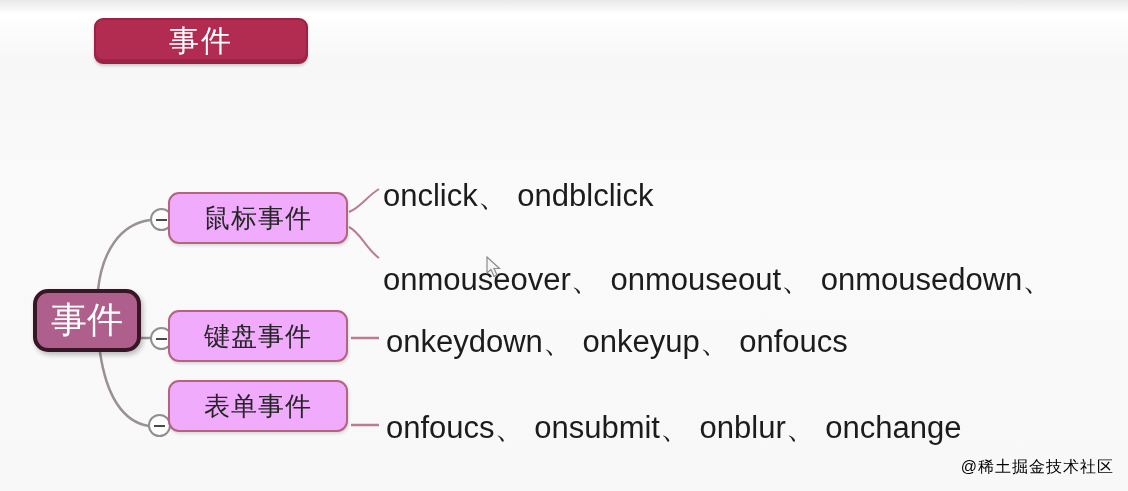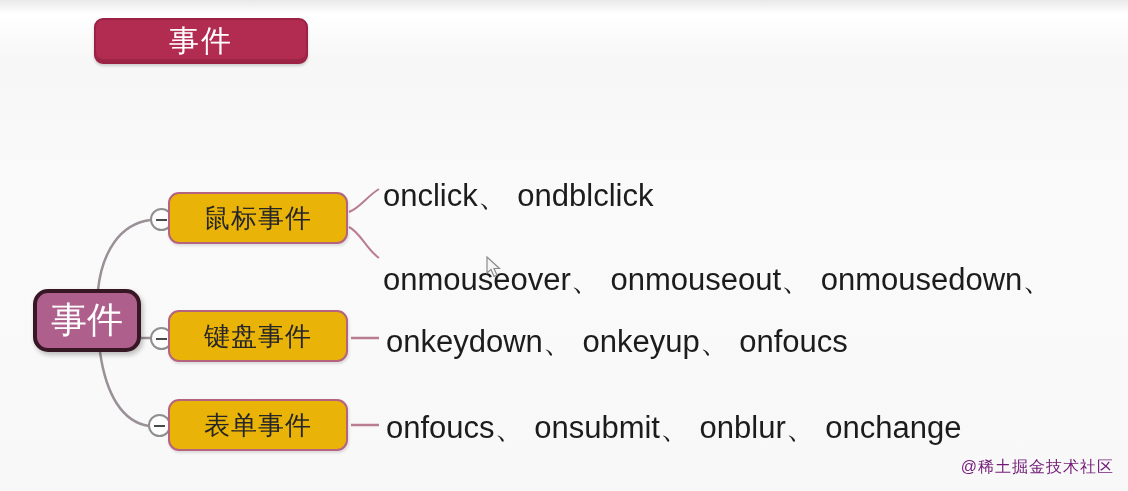--- a/index.html
+++ b/index.html
@@ -33,32 +33,32 @@
     border-radius:15px;
     color:#ffffff;
     font-size:36px; font-weight:500;
     display:flex; align-items:center; justify-content:center;
     box-shadow:2px 3px 5px rgba(0,0,0,0.25);
   }
 
   
   .branch-node{
     left:168px; width:180px; height:52px;
-    background:#eab308;
+    background:#f0abfc;
     border:2px solid #b5647f;
     border-radius:11px;
     color:#262626;
     font-size:26px; font-weight:500;
     display:flex; align-items:center; justify-content:center;
     letter-spacing:1px;
     box-shadow:1px 2px 3px rgba(0,0,0,0.12);
   }
   .branch-mouse{ top:192px; }
   .branch-keyboard{ top:310px; }
-  .branch-form{ top:399px; }
+  .branch-form{ top:380px; }
 
   
   .collapse-btn{
     width:23px; height:23px;
     background:#fdfdfd;
     border:2px solid #8f8f8f;
     border-radius:50%;
     display:flex; align-items:center; justify-content:center;
     cursor:pointer;
   }
@@ -83,21 +83,21 @@
   .leaf-2{ left:383px; top:264px; }
   .leaf-3{ left:386px; top:326px; }
   .leaf-4{ left:386px; top:412px; }
 
   
   .connectors{ left:0; top:0; width:1128px; height:491px; pointer-events:none; }
 
   
   .watermark{
     right:14px; bottom:13px;
-    color:#701a75;
+    color:#000000;
     font-size:16px;
     letter-spacing:1px;
     text-align:center;
   }
 
   
   .cursor{ left:486px; top:256px; width:16px; height:23px; pointer-events:none; }
 </style>
 </head>
 <body>

